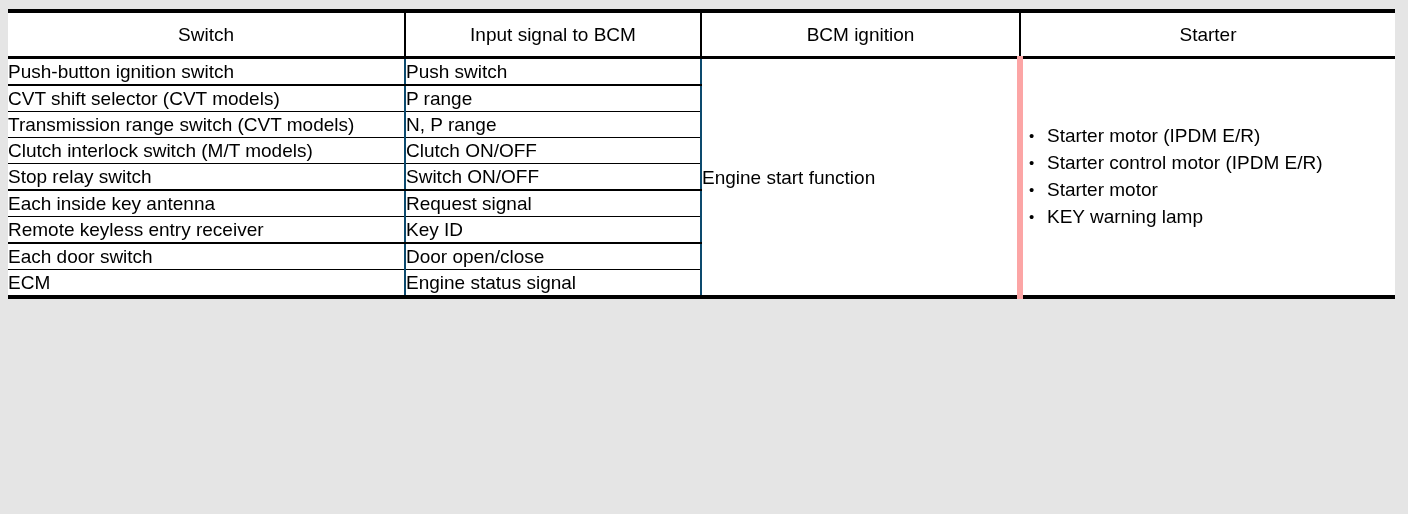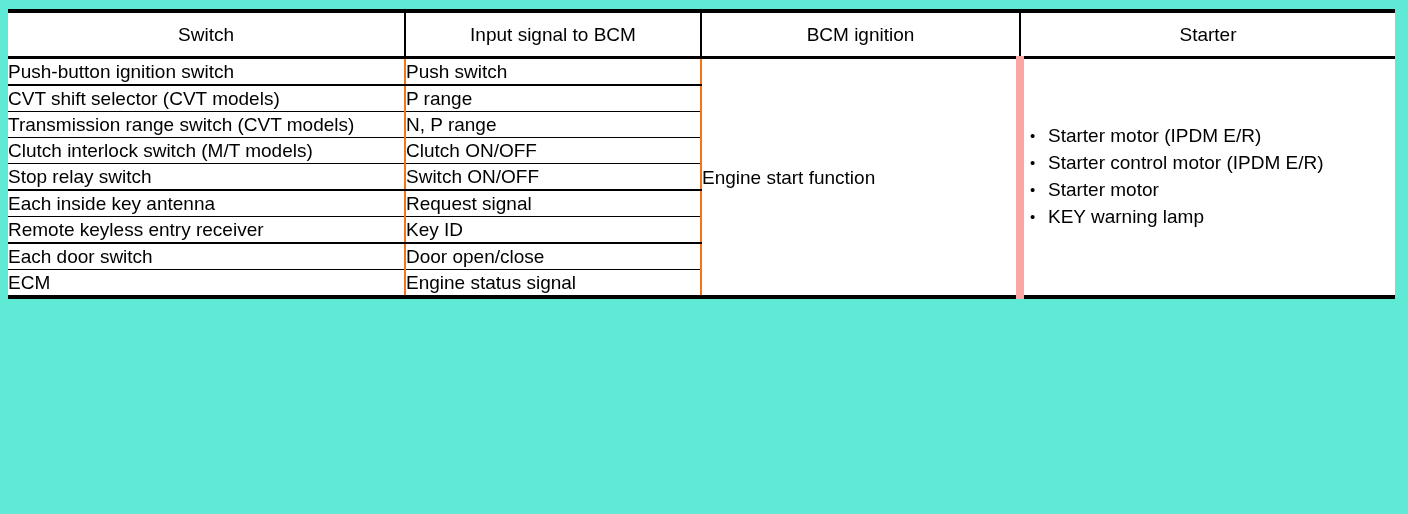--- a/index.html
+++ b/index.html
@@ -13,21 +13,21 @@
     height: 514px;
     font-family: "Liberation Sans", sans-serif;
     color: #000000;
     overflow: hidden;
   }
 
   .sheet {
     position: relative;
     width: 1408px;
     height: 514px;
-    background: #5eead4;
+    background: #e5e5e5;
   }
 
   table.spec-table {
     position: absolute;
     left: 8px;
     top: 9px;
     width: 1387px;
     border-collapse: collapse;
     table-layout: fixed;
   }
@@ -58,37 +58,37 @@
   }
   .hdr-row th.v-div { border-right: 2px solid #000; }
 
   
   .body-row td {
     font-size: 19px;
     line-height: 25px;
     text-align: left;
     padding: 4px 12px 4px 14px;
   }
-  .body-row td.v-div { border-right: 2px solid #f97316; }
+  .body-row td.v-div { border-right: 2px solid #0c4a6e; }
 
   .rule-thin  { border-bottom: 1px solid #000; }
   .rule-med   { border-bottom: 2px solid #000; }
   .rule-thick { border-bottom: 4px solid #000; }
 
   .cell-switch { }
   .cell-input  { }
 
   
   td.cell-function {
     text-align: left;
     font-size: 19px;
     line-height: 25px;
     vertical-align: middle;
     padding: 0 0 0 14px;
-    border-right: 8px solid #fca5a5;
+    border-right: 6px solid #fca5a5;
     border-bottom: 4px solid #000;
   }
   td.cell-actuator {
     text-align: left;
     vertical-align: middle;
     padding: 0 10px 0 10px;
     border-bottom: 4px solid #000;
   }
 
   ul.actuator-list {

